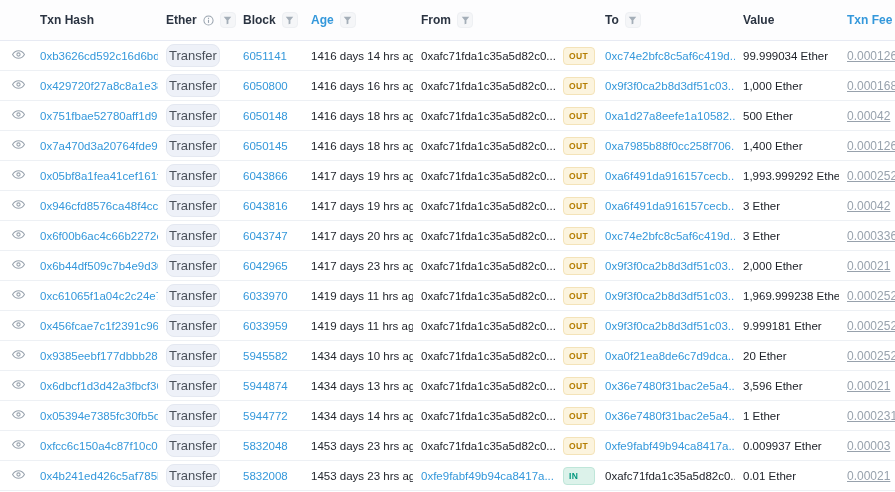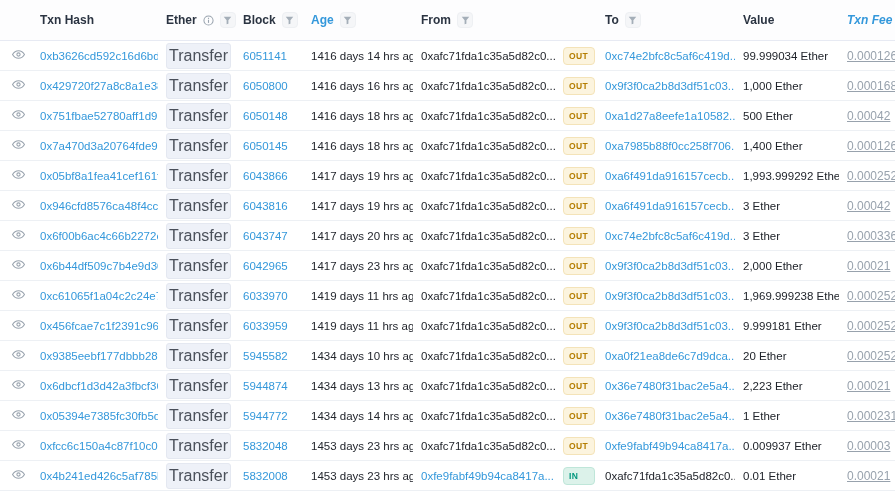--- a/index.html
+++ b/index.html
@@ -44,38 +44,38 @@
 
   .filter-btn {
     display:inline-flex; align-items:center; justify-content:center;
     width:16px; height:16px; border-radius:4px;
     background:#f5f6f8; border:1px solid #eef0f3; cursor:pointer;
   }
   .info-btn { display:inline-flex; align-items:center; cursor:pointer; }
 
   .method-badge {
     display:inline-block;
-    font-size:16px; color:#4a505a;
+    font-size:13px; color:#4a505a;
     background:var(--method-bg);
     border:1px solid #e4e8f1;
-    border-radius:3px;
+    border-radius:8px;
     padding:3px 2px;
   }
 
   .dir-badge {
     display:inline-block;
     min-width:32px; 
     font-size:8.5px; font-weight:700; letter-spacing:.4px;
     padding:3px 5px; border-radius:4px;
   }
   .dir-badge.out { background:var(--out-bg); color:var(--out-text); border:1px solid var(--out-border); }
   .dir-badge.in  { background:var(--in-bg);  color:var(--in-text);  border:1px solid var(--in-border); }
 
   th.c-age .label { color:var(--link); cursor:pointer; }
-  th.c-fee .label { color:var(--link); cursor:pointer;font-style:italic; }
+  th.c-fee .label { color:var(--link); cursor:pointer; }
 
   td.c-fee span { font-size:12px; color:var(--fee-text);text-decoration:underline; }
   td.c-value span { color:#20242b; }
 </style>
 </head>
 <body>
 
 <div class="page">
   <table>
     <colgroup>
@@ -398,21 +398,21 @@
               </svg>
         </span>
       </td>
       <td class="c-hash"><a class="link">0x6dbcf1d3d42a3fbcf36...</a></td>
       <td class="c-method"><span class="method-badge">Transfer</span></td>
       <td class="c-block"><a class="link">5944874</a></td>
       <td class="c-age"><span>1434 days 13 hrs ago</span></td>
       <td class="c-from"><a class="plain">0xafc71fda1c35a5d82c0...</a></td>
       <td class="c-dir"><span class="dir-badge out">OUT</span></td>
       <td class="c-to"><a class="link">0x36e7480f31bac2e5a4...</a></td>
-      <td class="c-value"><span>2,223 Ether</span></td>
+      <td class="c-value"><span>3,596 Ether</span></td>
       <td class="c-fee"><span>0.00021</span></td>
     </tr>
 
     <tr>
       <td class="c-eye">
         <span class="eye-btn">
           <svg width="13" height="13" viewBox="0 0 24 24" fill="none" stroke="#9aa4af" stroke-width="2">
                 <path d="M1 12s4-7 11-7 11 7 11 7-4 7-11 7S1 12 1 12z"></path>
                 <circle cx="12" cy="12" r="3"></circle>
               </svg>

